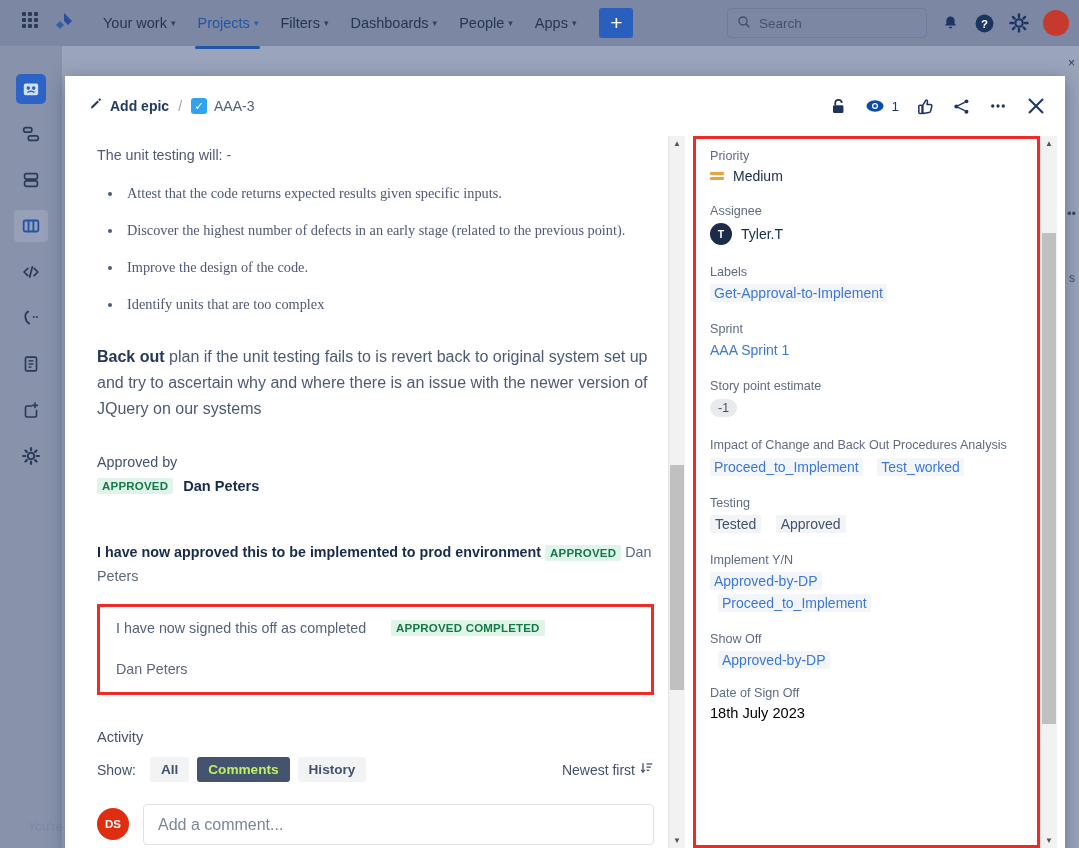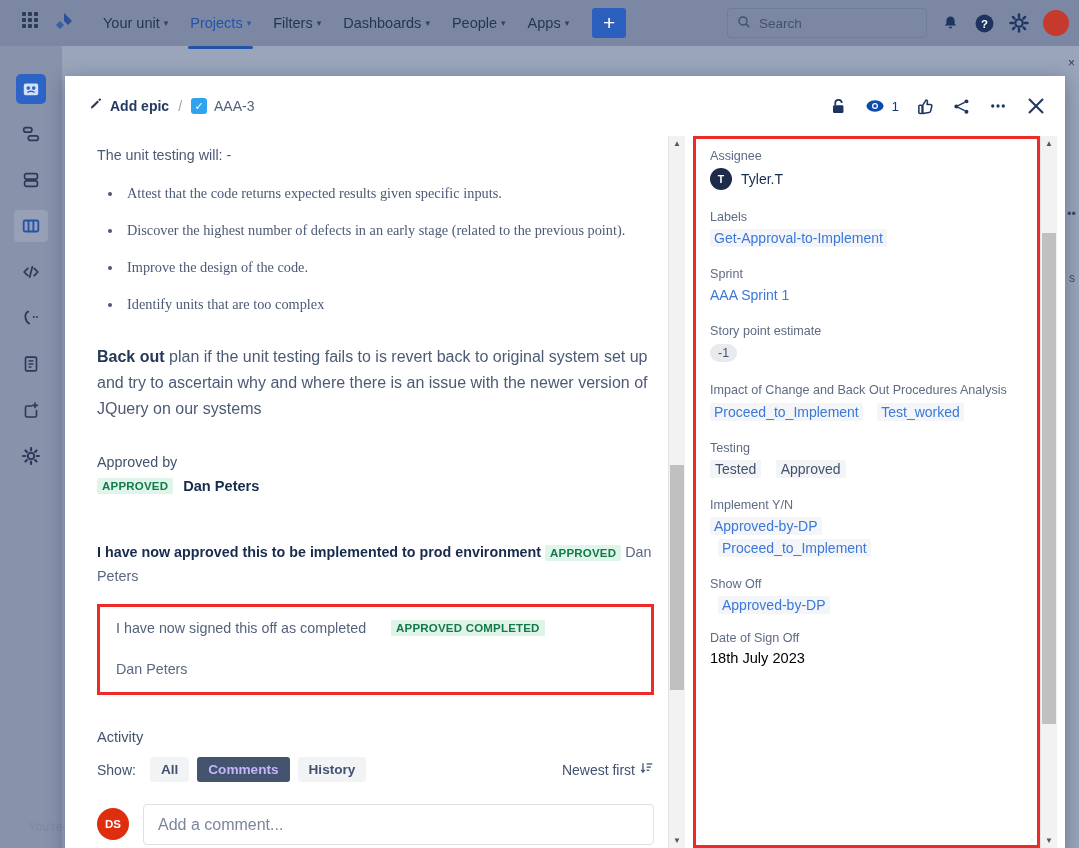--- a/index.html
+++ b/index.html
@@ -140,21 +140,21 @@
   .stmt2-text { color: #54627d; font-size: 14.3px; }
 
   .activity { margin-top: 34px; }
   .activity h3 { color: #42526e; font-size: 14.6px; font-weight: normal; }
   .show-row { margin-top: 12px; display: flex; align-items: center; gap: 8px; }
   .show-lab { color: #42526e; font-size: 14px; margin-right: 6px;}
   .chip {
     font-size: 13.6px; color: #42526e; background: #f2f3f5; padding: 5px 11px;
     border-radius: 3px; cursor: pointer; font-weight: bold;
   }
-  .chip.sel { background: #44546f; color: #c4b5fd; }
+  .chip.sel { background: #44546f; color: #bef264; }
   .sort-btn { margin-left: auto; color: #42526e; font-size: 14px; display: flex; align-items: center; gap: 5px; cursor: pointer;}
   .comment-row { margin-top: 22px; display: flex; align-items: flex-start; gap: 14px; }
   .av-ds {
     width: 32px; height: 32px; border-radius: 50%; background: #df2d10; color: #fff;
     font-size: 11.5px; font-weight: bold; display: flex; align-items: center; justify-content: center;
     flex: 0 0 auto; margin-top: 4px;
   }
   .comment-input {
     flex: 1; height: 41px; border: 1.5px solid #dfe1e6; border-radius: 4px;
     display: flex; align-items: center; padding: 0 14px;
@@ -226,21 +226,21 @@
         <i></i>
     </div>
     <div class="jira-logo">
       <svg width="24" height="24" viewBox="0 0 24 24" aria-hidden="true">
         <path d="M12 2 L20 10 L16 14 L12 10 Z" fill="#2b4f9e"></path>
         <path d="M8 10 L12 14 L8 18 L4 14 Z" fill="#35619f"></path>
       </svg>
     </div>
 
     <div class="nav-item">
-      <span>Your unit</span>
+      <span>Your work</span>
       <span class="caret">▾</span>
     </div>
     <div class="nav-item active">
       <span>Projects</span>
       <span class="caret">▾</span>
     </div>
     <div class="nav-item">
       <span>Filters</span>
       <span class="caret">▾</span>
     </div>
@@ -533,20 +533,30 @@
         <div class="track">
           <div class="thumb" style="top:46%;height:33%;"></div>
         </div>
         <div class="arr">▼</div>
       </div>
     </div>
 
     <div class="right-col">
       <div class="details">
 
+        <div class="field">
+          <div class="f-label">Priority</div>
+          <div class="f-val">
+            <span class="prio-ico">
+                <span></span>
+                <span></span>
+              </span>
+            <span>Medium</span>
+          </div>
+        </div>
 
         <div class="field">
           <div class="f-label">Assignee</div>
           <div class="f-val">
             <span class="av-t">T</span>
             <span>Tyler.T</span>
           </div>
         </div>
 
         <div class="field">

